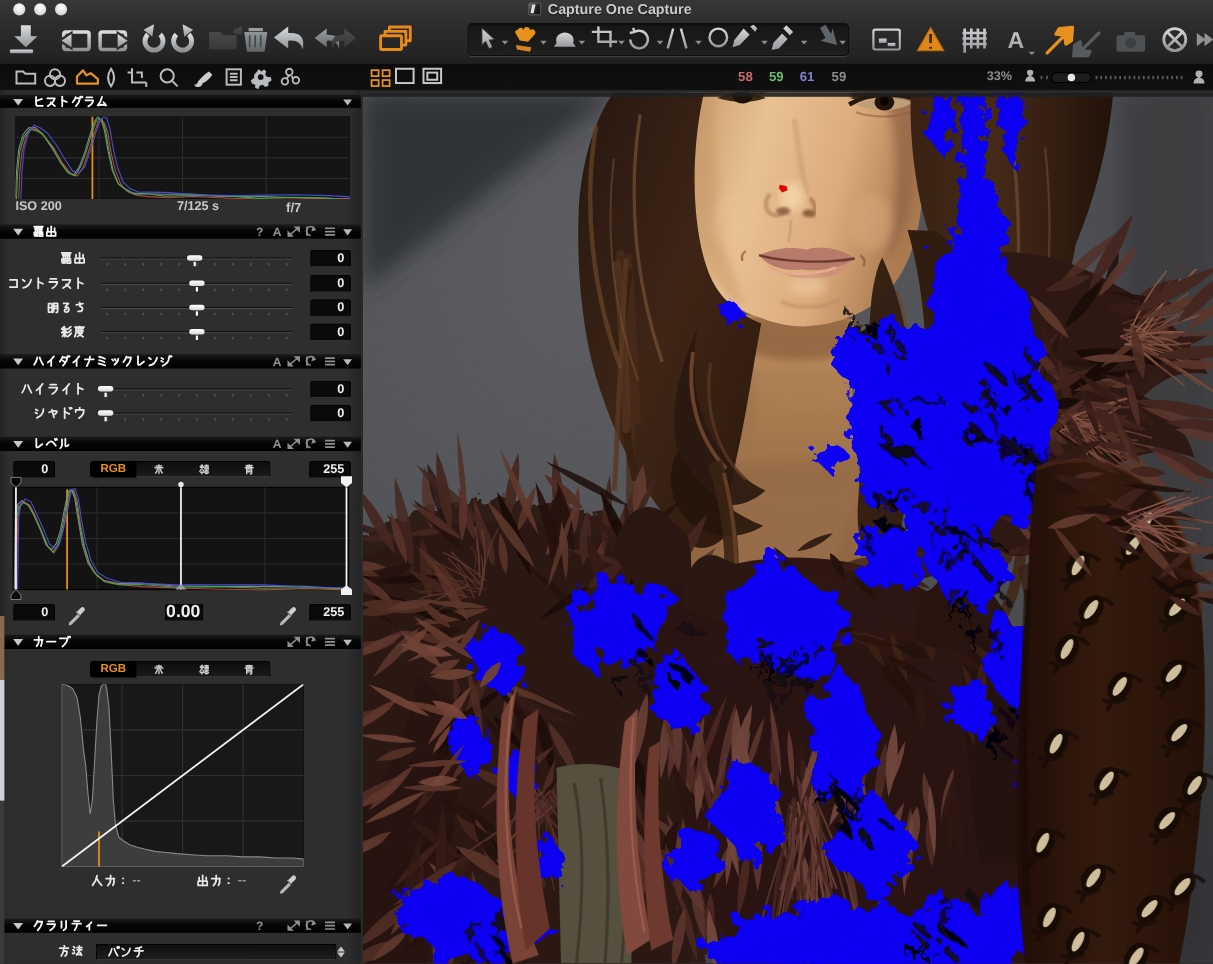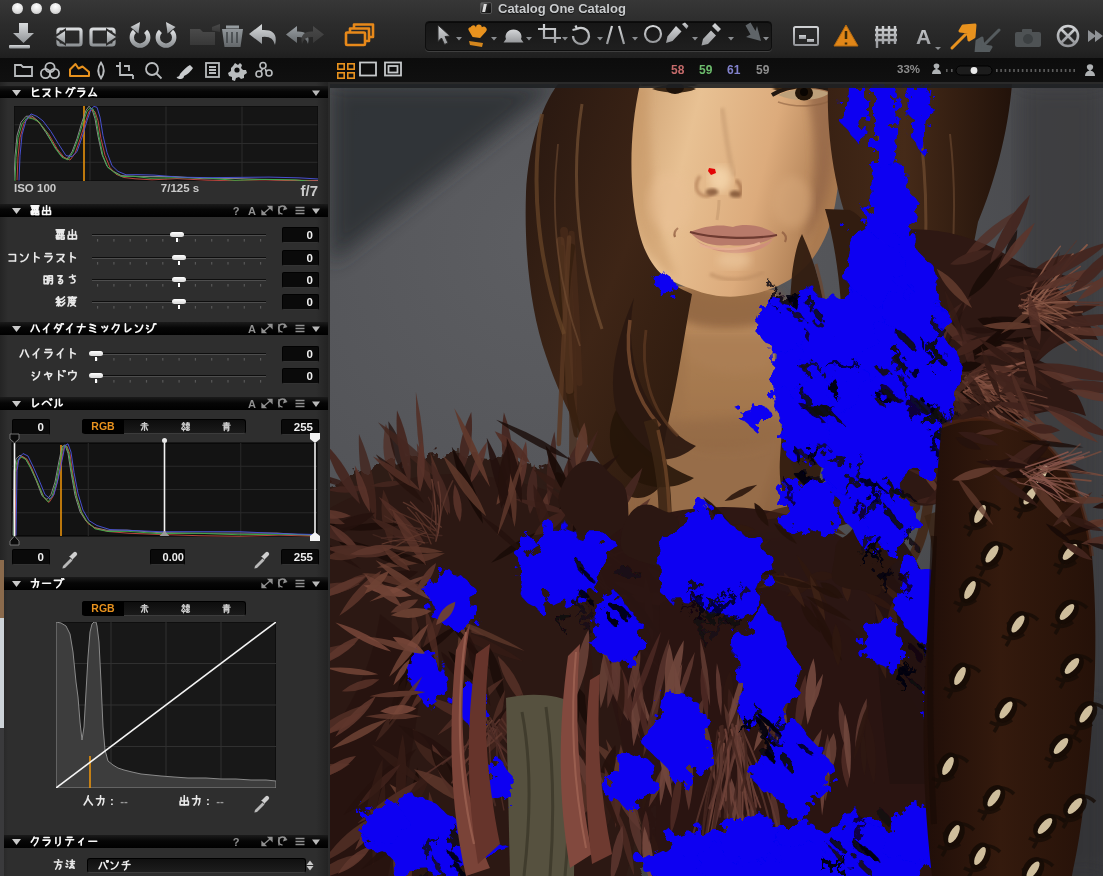--- a/index.html
+++ b/index.html
@@ -5,21 +5,21 @@
 html,body{width:1103px;height:876px;overflow:hidden;background:#2a2a2a;
 font-family:"Liberation Sans",sans-serif;}
 .abs{position:absolute}
 </style></head><body>
 <div style="position:absolute;left:0;top:0;width:1103px;height:58px;background:linear-gradient(#373737,#2c2c2c 40%,#242424 85%,#1f1f1f)"></div>
 <div style="position:absolute;left:12px;top:3px;width:11px;height:11px;border-radius:50%;background:radial-gradient(circle at 50% 32%,#ffffff,#dedede 60%,#b0b0b0)"></div>
 <div style="position:absolute;left:31px;top:3px;width:11px;height:11px;border-radius:50%;background:radial-gradient(circle at 50% 32%,#ffffff,#dedede 60%,#b0b0b0)"></div>
 <div style="position:absolute;left:50px;top:3px;width:11px;height:11px;border-radius:50%;background:radial-gradient(circle at 50% 32%,#ffffff,#dedede 60%,#b0b0b0)"></div>
 <div style="position:absolute;left:480px;top:2px;width:12px;height:12px;background:linear-gradient(135deg,#777 0%,#222 50%,#111);border-radius:2px;border:1px solid #555"></div>
 <div style="position:absolute;left:483px;top:4px;width:3px;height:8px;background:#ddd;transform:skewX(-12deg)"></div>
-<div style="position:absolute;left:498px;top:0px;width:200px;height:17px;line-height:17px;font-size:13px;font-weight:bold;color:#c9cbcd;text-shadow:0 1px 1px #111">Catalog One Catalog</div>
+<div style="position:absolute;left:498px;top:0px;width:200px;height:17px;line-height:17px;font-size:13px;font-weight:bold;color:#c9cbcd;text-shadow:0 1px 1px #111">Capture One Capture</div>
 <svg class="abs" style="left:0;top:20px" width="420" height="34" viewBox="0 0 420 34">
 <defs>
 <linearGradient id="ig" x1="0" y1="0" x2="0" y2="1">
         <stop offset="0" stop-color="#dadcde"></stop>
         <stop offset="1" stop-color="#8f9396"></stop>
       </linearGradient>
 <linearGradient id="igd" x1="0" y1="0" x2="0" y2="1">
         <stop offset="0" stop-color="#4a4a4a"></stop>
         <stop offset="1" stop-color="#383838"></stop>
       </linearGradient>
@@ -235,23 +235,23 @@
     <path d="M152,0 v75" stroke="#2c2c2c" stroke-width="1"></path>
     <path d="M0,56.25 h304" stroke="#2c2c2c" stroke-width="1"></path>
     <path d="M228,0 v75" stroke="#2c2c2c" stroke-width="1"></path>
     <rect x="0" y="0" width="304" height="75" fill="none" stroke="#090909" stroke-width="1"></rect>
     <path d="M70,0 v75" stroke="#e8920c" stroke-width="1.6"></path>
     <path d="M0,74.4235 L1,50.0973 L3,29.7139 L7,16.2286 L12,10.2766 L18,10.0442 L24,14.929 L32,26.7424 L40,39.4706 L47,49.4155 L53,53.0904 L58,45.9346 L63,32.7402 L68,15.948 L72,4.30595 L75,0.231356 L78,3.29669 L81,12.8097 L84,30.051 L88,48.5308 L93,60.3771 L99,65.0409 L107,69.5681 L118,70.2004 L135,70.5628 L160,70.4682 L190,72.8042 L220,72.44 L250,73.4814 L280,74.3334 L304,74.4711" fill="none" stroke="#8c8c8c" stroke-width="1" opacity="0.95"></path>
     <path d="M3,74.4193 L4,51.127 L6,31.7713 L10,17.2409 L15,11.0463 L21,12.7835 L27,18.9195 L35,28.661 L43,42.5834 L50,51.3882 L56,54.0807 L61,47.5087 L66,33.2799 L71,17.1336 L75,5.37168 L78,3.94045 L81,5.72362 L84,14.6746 L87,32.661 L91,49.3256 L96,61.5817 L102,68.2793 L110,71.5102 L121,72.7802 L138,73.8361 L163,72.5908 L193,74.2329 L223,74.8777 L253,75.0131 L283,74.2911 L307,74.9419" fill="none" stroke="#c24840" stroke-width="1" opacity="0.95"></path>
     <path d="M1,75.2704 L2,51.5319 L4,31.6494 L8,17.9734 L13,11.5278 L19,12.9291 L25,15.9638 L33,26.9244 L41,41.9754 L48,51.3277 L54,53.882 L59,46.1491 L64,32.932 L69,16.4425 L73,5.09627 L76,2.16267 L79,2.92885 L82,12.3768 L85,30.5149 L89,49.916 L94,61.5846 L100,66.2511 L108,70.6537 L119,70.2053 L136,72.2584 L161,71.6787 L191,71.9039 L221,74.3171 L251,73.3608 L281,73.8741 L305,76.0613" fill="none" stroke="#3fae4a" stroke-width="1" opacity="0.95"></path>
     <path d="M5,74.6453 L6,49.7083 L8,28.9671 L12,14.4756 L17,7.90099 L23,10.3582 L29,14.9346 L37,25.5714 L45,38.721 L52,49.5943 L58,50.4999 L63,45.6642 L68,31.5056 L73,14.8108 L77,3.08427 L80,0.400514 L83,1.32457 L86,11.118 L89,29.6713 L93,46.4841 L98,59.6674 L104,65.4085 L112,68.7574 L123,68.6383 L140,69.1049 L165,71.1606 L195,71.6705 L225,71.3795 L255,71.1063 L285,71.8338 L309,73.2968" fill="none" stroke="#4a52d8" stroke-width="1" opacity="0.95"></path>
   </svg>
-<div style="position:absolute;left:14px;top:182px;width:100px;height:13px;font-size:11.5px;font-weight:bold;color:#c9c9c9">ISO 100</div>
+<div style="position:absolute;left:14px;top:182px;width:100px;height:13px;font-size:11.5px;font-weight:bold;color:#c9c9c9">ISO 200</div>
 <div style="position:absolute;left:120px;top:182px;width:120px;height:13px;font-size:11.5px;font-weight:bold;color:#c9c9c9;text-align:center">7/125 s</div>
-<div style="position:absolute;left:260px;top:182px;width:58px;height:13px;font-size:15px;font-weight:bold;color:#c9c9c9;text-align:right">f/7</div>
+<div style="position:absolute;left:260px;top:182px;width:58px;height:13px;font-size:12px;font-weight:bold;color:#c9c9c9;">f/7</div>
 <div style="position:absolute;left:0;top:204px;width:328px;height:13px;background:linear-gradient(#1b1b1b,#060606 45%,#000)"></div>
 <svg class="abs" style="left:0;top:204px" width="328" height="13" viewBox="0 0 328 13">
     <path d="M12,4 l9,0 -4.5,6 z" fill="#c9c9c9"></path>
     <text x="236" y="10.5" font-size="11" font-weight="bold" fill="#909090" text-anchor="middle">?</text>
     <text x="252" y="10.5" font-size="11" font-weight="bold" fill="#909090" text-anchor="middle">A</text>
     <g stroke="#909090" stroke-width="1.3" fill="#909090">
       <path d="M263.5,9.5 L270.5,3.5" fill="none"></path>
       <path d="M268.5,2.5 l3.5,0 0,3.5 z"></path>
       <path d="M265.5,10.5 l-3.5,0 0,-3.5 z"></path>
     </g>
@@ -667,21 +667,21 @@
     <path d="M298,98 l5,-4 5,4 v5 h-10 z" fill="#f2f2f2"></path>
   </svg>
 <div style="position:absolute;left:12px;top:549px;width:38px;height:16px;background:#0a0a0a;border:1px solid #020202;border-bottom-color:#333;border-radius:2px;color:#f0f0f0;font-size:11.5px;font-weight:bold;text-align:right;line-height:14px;padding-right:5px">0</div>
 <svg class="abs" style="left:60px;top:549px" width="20" height="20" viewBox="0 0 20 20">
     <g transform="scale(1)">
       <path d="M3,17 l7.5,-7.5 2,2 L5,19 l-2.6,0.6 z" fill="#b9b9b9"></path>
       <path d="M11,9 l-1.5,-1.5 4,-4 q1.5,-1.5 3,0 q1.5,1.5 0,3 l-4,4 z" fill="#cfcfcf"></path>
       <path d="M9,7 l4,4" stroke="#8a8a8a" stroke-width="1"></path>
     </g>
   </svg>
-<div style="position:absolute;left:150px;top:549px;width:35px;height:16px;background:#0a0a0a;border:1px solid #020202;border-bottom-color:#333;border-radius:2px;color:#f0f0f0;font-size:11px;font-weight:bold;text-align:right;line-height:14px;padding-right:0">0.00</div>
+<div style="position:absolute;left:150px;top:549px;width:35px;height:16px;background:#0a0a0a;border:1px solid #020202;border-bottom-color:#333;border-radius:2px;color:#f0f0f0;font-size:16px;font-weight:bold;line-height:14px;padding-right:0">0.00</div>
 <svg class="abs" style="left:252px;top:549px" width="20" height="20" viewBox="0 0 20 20">
     <g transform="scale(1)">
       <path d="M3,17 l7.5,-7.5 2,2 L5,19 l-2.6,0.6 z" fill="#b9b9b9"></path>
       <path d="M11,9 l-1.5,-1.5 4,-4 q1.5,-1.5 3,0 q1.5,1.5 0,3 l-4,4 z" fill="#cfcfcf"></path>
       <path d="M9,7 l4,4" stroke="#8a8a8a" stroke-width="1"></path>
     </g>
   </svg>
 <div style="position:absolute;left:281px;top:549px;width:38px;height:16px;background:#0a0a0a;border:1px solid #020202;border-bottom-color:#333;border-radius:2px;color:#f0f0f0;font-size:11.5px;font-weight:bold;text-align:right;line-height:14px;padding-right:5px">255</div>
 <div style="position:absolute;left:0;top:577px;width:328px;height:13px;background:linear-gradient(#1b1b1b,#060606 45%,#000)"></div>
 <svg class="abs" style="left:0;top:577px" width="328" height="13" viewBox="0 0 328 13">

